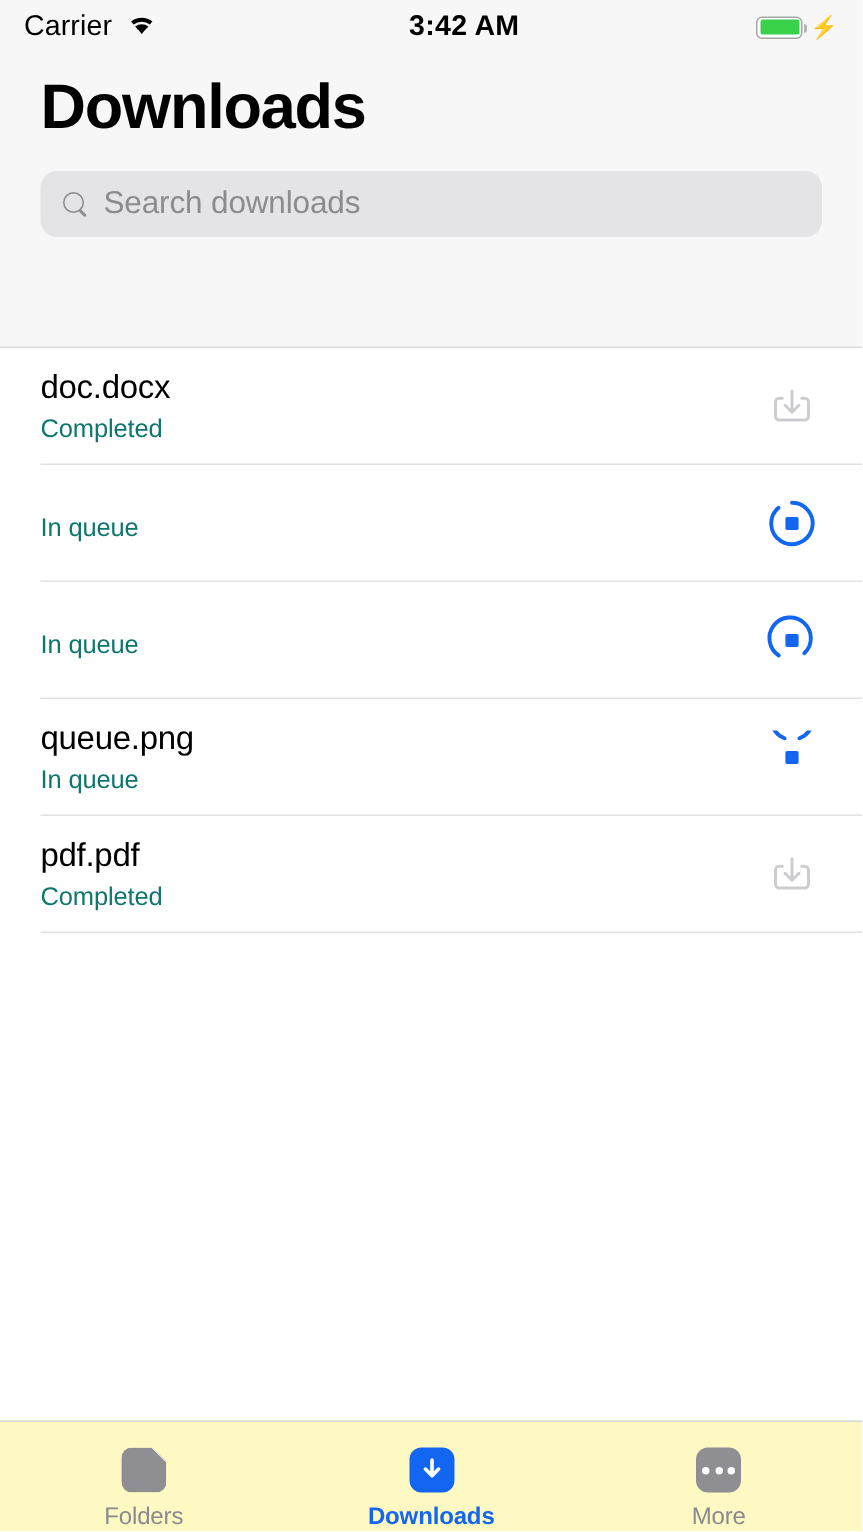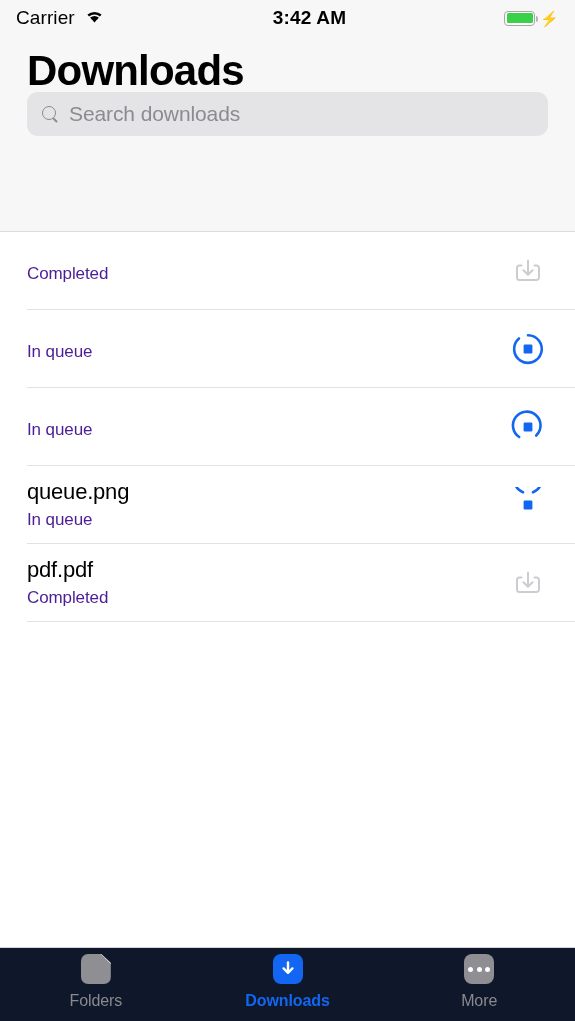--- a/index.html
+++ b/index.html
@@ -71,21 +71,21 @@
   .plus-btn::before { left: 50%; top: 3px; bottom: 3px; width: 3.2px; transform: translateX(-50%); }
   .plus-btn::after  { top: 50%; left: 3px; right: 3px; height: 3.2px; transform: translateY(-50%); }
   .edit-btn {
     font-size: 21px; color: #1266f1; cursor: pointer; letter-spacing: 0.1px;
   }
   .big-title {
     font-size: 42px; font-weight: bold; color: #000;
     letter-spacing: -0.8px; line-height: 1;
     margin-top: 14px;
   }
-  .searchwrap { }
+  .searchwrap { margin-top: 22px; }
   .searchfield {
     height: 44px; background: #e4e4e6; border-radius: 11px;
     display: flex; align-items: center; gap: 10px; padding: 0 13px;
     cursor: text;
   }
   .mag {
     width: 17px; height: 17px; position: relative; flex: 0 0 auto;
     margin-left: 2px;
   }
   .mag::before {
@@ -105,38 +105,38 @@
     height: 78px; margin-left: 27px; padding-right: 27px;
     border-bottom: 1px solid #e2e2e2;
     display: flex; align-items: center; cursor: pointer;
   }
   .row-text { flex: 1 1 auto; min-width: 0; }
   .row-title {
     font-size: 22px; color: #000; letter-spacing: -0.2px; line-height: 1.15;
     white-space: nowrap; overflow: hidden; text-overflow: ellipsis;
   }
   .row-sub {
-    font-size: 17px; color: #4c1d95; letter-spacing: -0.1px; margin-top: 6px;
+    font-size: 17px; color: #0f766e; letter-spacing: -0.1px; margin-top: 6px;
   }
   .row-action {
     flex: 0 0 40px; height: 40px; display: flex; align-items: center; justify-content: center;
     cursor: pointer;
   }
 
   
   .tray { width: 30px; height: 30px; display: block; }
   
   .ring { width: 36px; height: 36px; display: block; }
 
   
   .tabbar {
     flex: 0 0 74px;
-    background: #0f172a;
+    background: #fef9c3;
     border-top: 1px solid #d4d4d6;
-    display: flex; align-items: flex-start;
+    display: flex; align-items: flex-end;
   }
   .tab {
     flex: 1 1 0; display: flex; flex-direction: column;
     align-items: center; justify-content: center; gap: 6px;
     cursor: pointer; padding-top: 4px;
   }
   .tab-icon { width: 34px; height: 34px; position: relative; }
   .tab-label { font-size: 16px; color: #8a8a8e; letter-spacing: -0.1px; }
   .tab.active .tab-label { color: #1266f1; font-weight: bold; }
 
@@ -192,20 +192,21 @@
         <span class="mag"></span>
         <span class="search-placeholder">Search downloads</span>
       </div>
     </div>
   </div>
 
   <div class="list">
 
     <div class="row">
       <div class="row-text">
+        <div class="row-title">doc.docx</div>
         <div class="row-sub">Completed</div>
       </div>
       <div class="row-action">
         <svg class="tray" viewBox="0 0 30 30">
           <path d="M8.5 9.5H6.5a2.5 2.5 0 0 0-2.5 2.5v9.5a2.5 2.5 0 0 0 2.5 2.5h17a2.5 2.5 0 0 0 2.5-2.5V12a2.5 2.5 0 0 0-2.5-2.5h-2" fill="none" stroke="#cdcdd1" stroke-width="2" stroke-linecap="round"></path>
           <path d="M15 4.5v14M10.4 14.2L15 18.8l4.6-4.6" fill="none" stroke="#cdcdd1" stroke-width="2" stroke-linecap="round" stroke-linejoin="round"></path>
         </svg>
       </div>
     </div>
 

